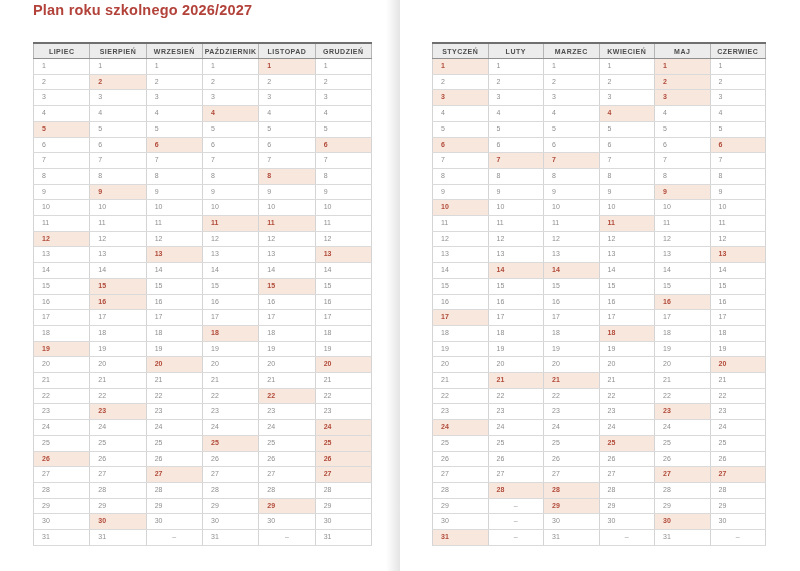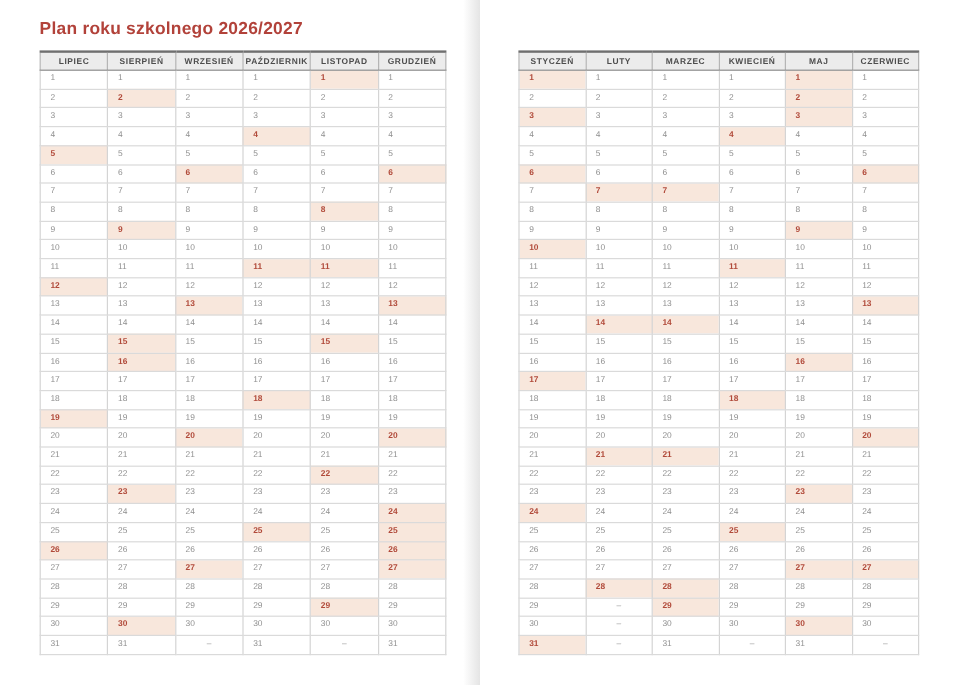--- a/index.html
+++ b/index.html
@@ -21,21 +21,21 @@
       linear-gradient(to right,
         rgba(0,0,0,0) 0%,
         rgba(90,90,90,0.16) 32%,
         rgba(255,255,255,0) 48%,
         rgba(120,120,120,0.07) 70%,
         rgba(0,0,0,0) 100%);
     pointer-events: none;
   }
 
   h1.title {
-    position: absolute; left: 33px; top: 16px; margin: 0;
+    position: absolute; left: 33px; top: 2px; margin: 0;
     font-size: 14.5px; font-weight: 700; letter-spacing: 0.2px;
     color: #b2423a;
   }
 
   table.cal {
     position: absolute; top: 42px;
     border-collapse: collapse; table-layout: fixed;
   }
   table.cal.left-cal  { left: 33px; width: 339px; }
   table.cal.right-cal { left: 32px; width: 334px; }

